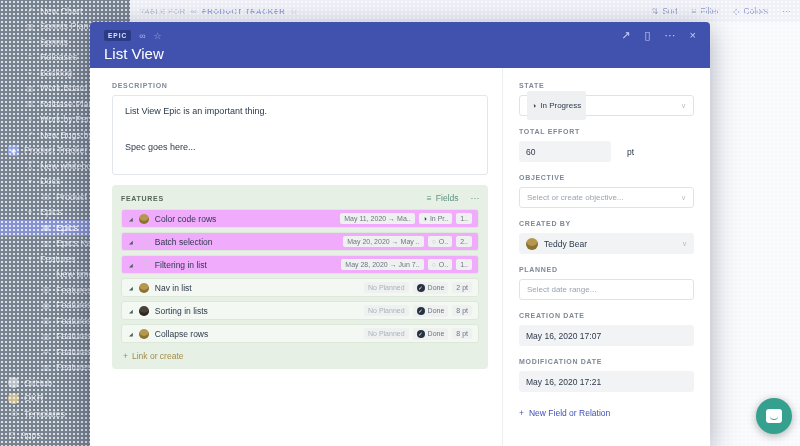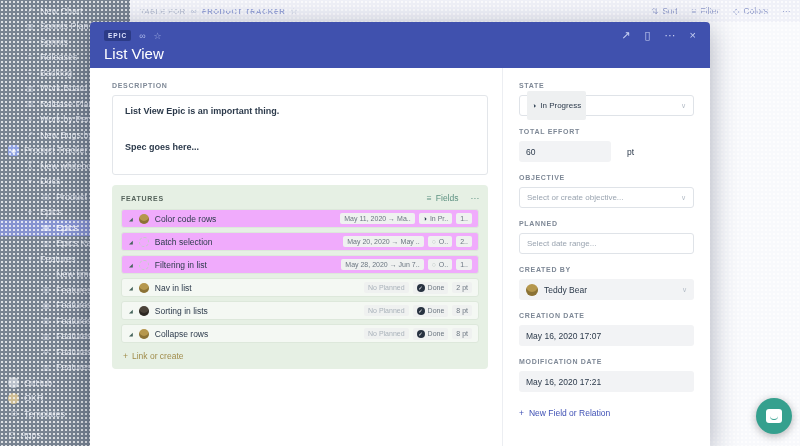--- a/index.html
+++ b/index.html
@@ -48,21 +48,21 @@
   .m-actions { margin-left:auto; display:flex; gap:14px; }
   .m-actions .m-hicon { font-size:11px; color:#c7d0f2; }
   .m-title { font-size:15px; font-weight:normal; margin-top:3px; }
 
   .m-body { flex:1; display:flex; overflow:hidden; }
   .m-left { width:412px; padding:14px 14px 10px 22px; }
   .m-right { flex:1; border-left:1px solid #eceef2; padding:14px 16px 0 16px; }
 
   .sec-label { font-size:7px; letter-spacing:.7px; color:#7e8896; font-weight:bold; margin-bottom:6px; }
   .desc-box { border:1px solid #e3e6ea; border-radius:3px; height:80px; padding:10px 12px; margin-bottom:10px; cursor:text; }
-  .desc-line { font-size:9px; color:#2c3a4b; margin-bottom:26px;font-weight:bold; }
+  .desc-line { font-size:9px; color:#2c3a4b; margin-bottom:26px; }
 
   
   .feat { background:#e6f0e4; border-radius:4px; padding:8px 9px 6px 9px; }
   .feat-head { display:flex; align-items:center; margin-bottom:6px; }
   .feat-head .sec-label { margin:0; color:#56645c; }
   .feat-tools { margin-left:auto; display:flex; align-items:center; gap:12px; color:#5d9181; font-size:8.5px; }
   .feat-tools .fbtn { display:flex; gap:4px; align-items:center; cursor:pointer; }
   .frow { background:#f0abfc; border:1px solid #dde8db; border-radius:3px; height:19px; display:flex; align-items:center; padding:0 6px 0 7px; margin-bottom:4px; cursor:pointer; }
   .frow.done { background:rgba(255,255,255,.55); }
   .tri { color:#44635a; font-size:5px; margin-right:6px; }
@@ -398,36 +398,36 @@
 
         <div class="field">
           <div class="sec-label">OBJECTIVE</div>
           <div class="fsel">
             <span class="phold">Select or create objective...</span>
             <span class="chev">∨</span>
           </div>
         </div>
 
         <div class="field">
-          <div class="sec-label">PLANNED</div>
-          <div class="fsel">
-            <span class="phold">Select date range...</span>
-          </div>
-        </div>
-
-        <div class="field">
           <div class="sec-label">CREATED BY</div>
           <div class="fgrey">
             <span class="cb-avatar"></span>
             <span>Teddy Bear</span>
             <span class="chev">∨</span>
           </div>
         </div>
 
         <div class="field">
+          <div class="sec-label">PLANNED</div>
+          <div class="fsel">
+            <span class="phold">Select date range...</span>
+          </div>
+        </div>
+
+        <div class="field">
           <div class="sec-label">CREATION DATE</div>
           <div class="fgrey">May 16, 2020 17:07</div>
         </div>
 
         <div class="field">
           <div class="sec-label">MODIFICATION DATE</div>
           <div class="fgrey">May 16, 2020 17:21</div>
         </div>
 
         <div class="newfield">

